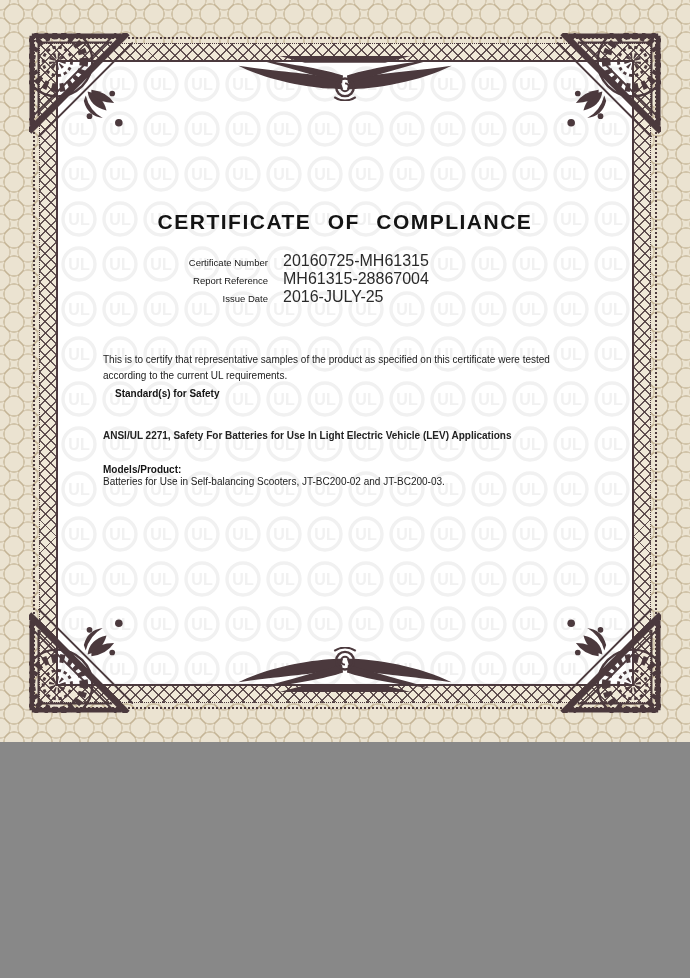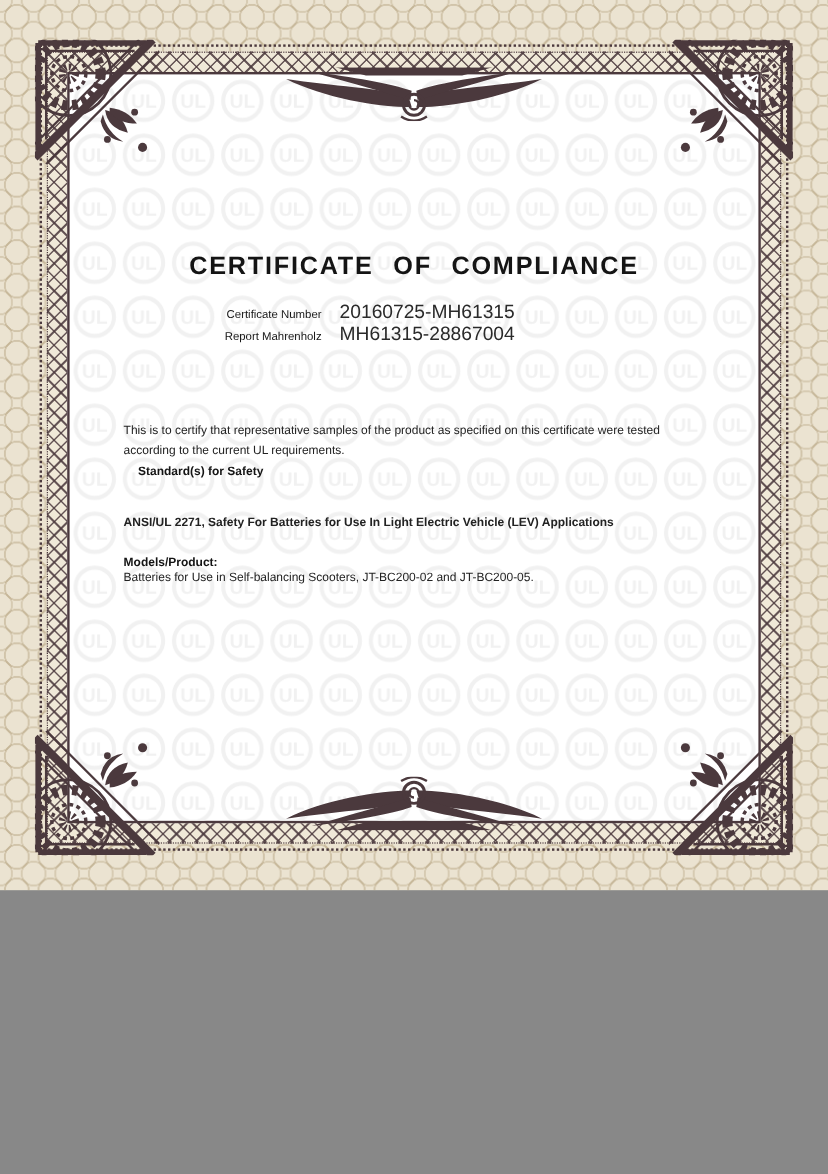--- a/index.html
+++ b/index.html
@@ -154,32 +154,36 @@
   <div class="content">
 
     <div class="title">CERTIFICATE OF COMPLIANCE</div>
 
     <div class="fields">
       <div class="frow">
         <span class="flabel">Certificate Number</span>
         <span class="fvalue">20160725-MH61315</span>
       </div>
       <div class="frow">
-        <span class="flabel">Report Mahrenholz</span>
+        <span class="flabel">Report Reference</span>
         <span class="fvalue">MH61315-28867004</span>
+      </div>
+      <div class="frow">
+        <span class="flabel">Issue Date</span>
+        <span class="fvalue">2016-JULY-25</span>
       </div>
     </div>
 
     <div class="para certify">This is to certify that representative samples of the product as specified on this certificate were tested according to the current UL requirements.</div>
 
     <div class="heading std-head">Standard(s) for Safety</div>
     <div class="para std-text">ANSI/UL 2271, Safety For Batteries for Use In Light Electric Vehicle (LEV) Applications</div>
 
     <div class="heading mod-head">Models/Product:</div>
-    <div class="para mod-text">Batteries for Use in Self-balancing Scooters, JT-BC200-02 and JT-BC200-05.</div>
+    <div class="para mod-text">Batteries for Use in Self-balancing Scooters, JT-BC200-02 and JT-BC200-03.</div>
 
     <svg class="sig-svg" width="120" height="38" viewBox="0 0 110 36">
       <path d="M6,26 C8,12 17,4 16,12 C15,19 10,28 15,28 C21,28 25,20 27,22
                M31,24 C34,12 40,9 40,15 C40,20 37,26 42,24 C47,22 49,14 52,16 C55,18 51,26 56,24 C61,22 63,14 66,16
                M70,23 C75,7 85,4 83,12 C81,22 70,32 79,34 C86,36 92,29 90,23 C89,19 94,17 98,19" stroke="#000" stroke-width="2.4" fill="none" stroke-linecap="round" stroke-linejoin="round"></path>
     </svg>
     <div class="sig-name">Bruce Mahrenholz, Director North American Certification Program</div>
     <div class="sig-co">UL LLC</div>
 
     <div class="fineprint">

